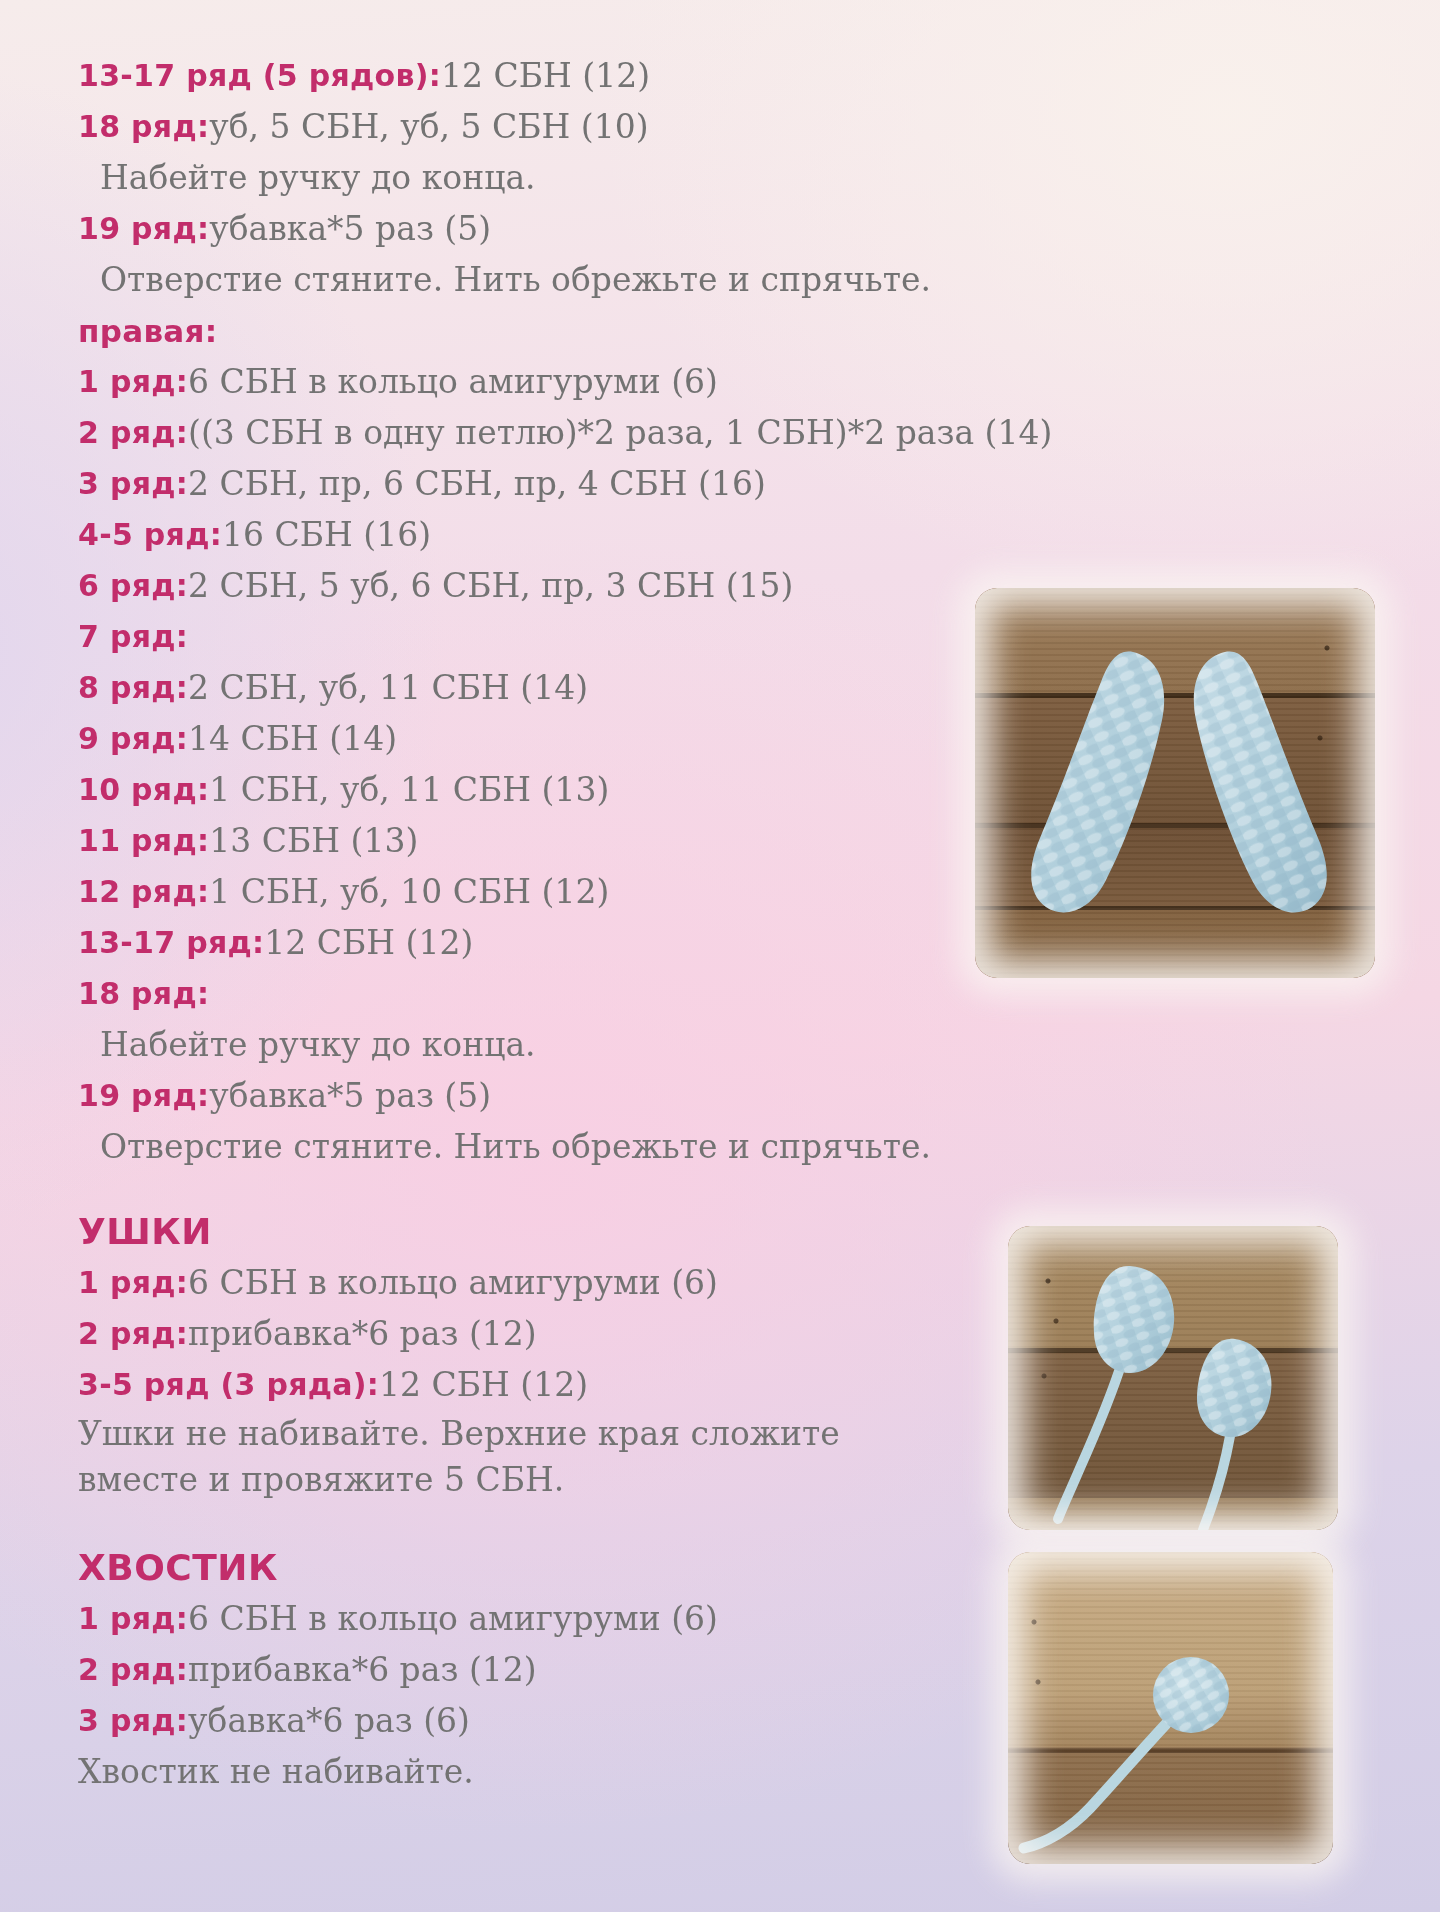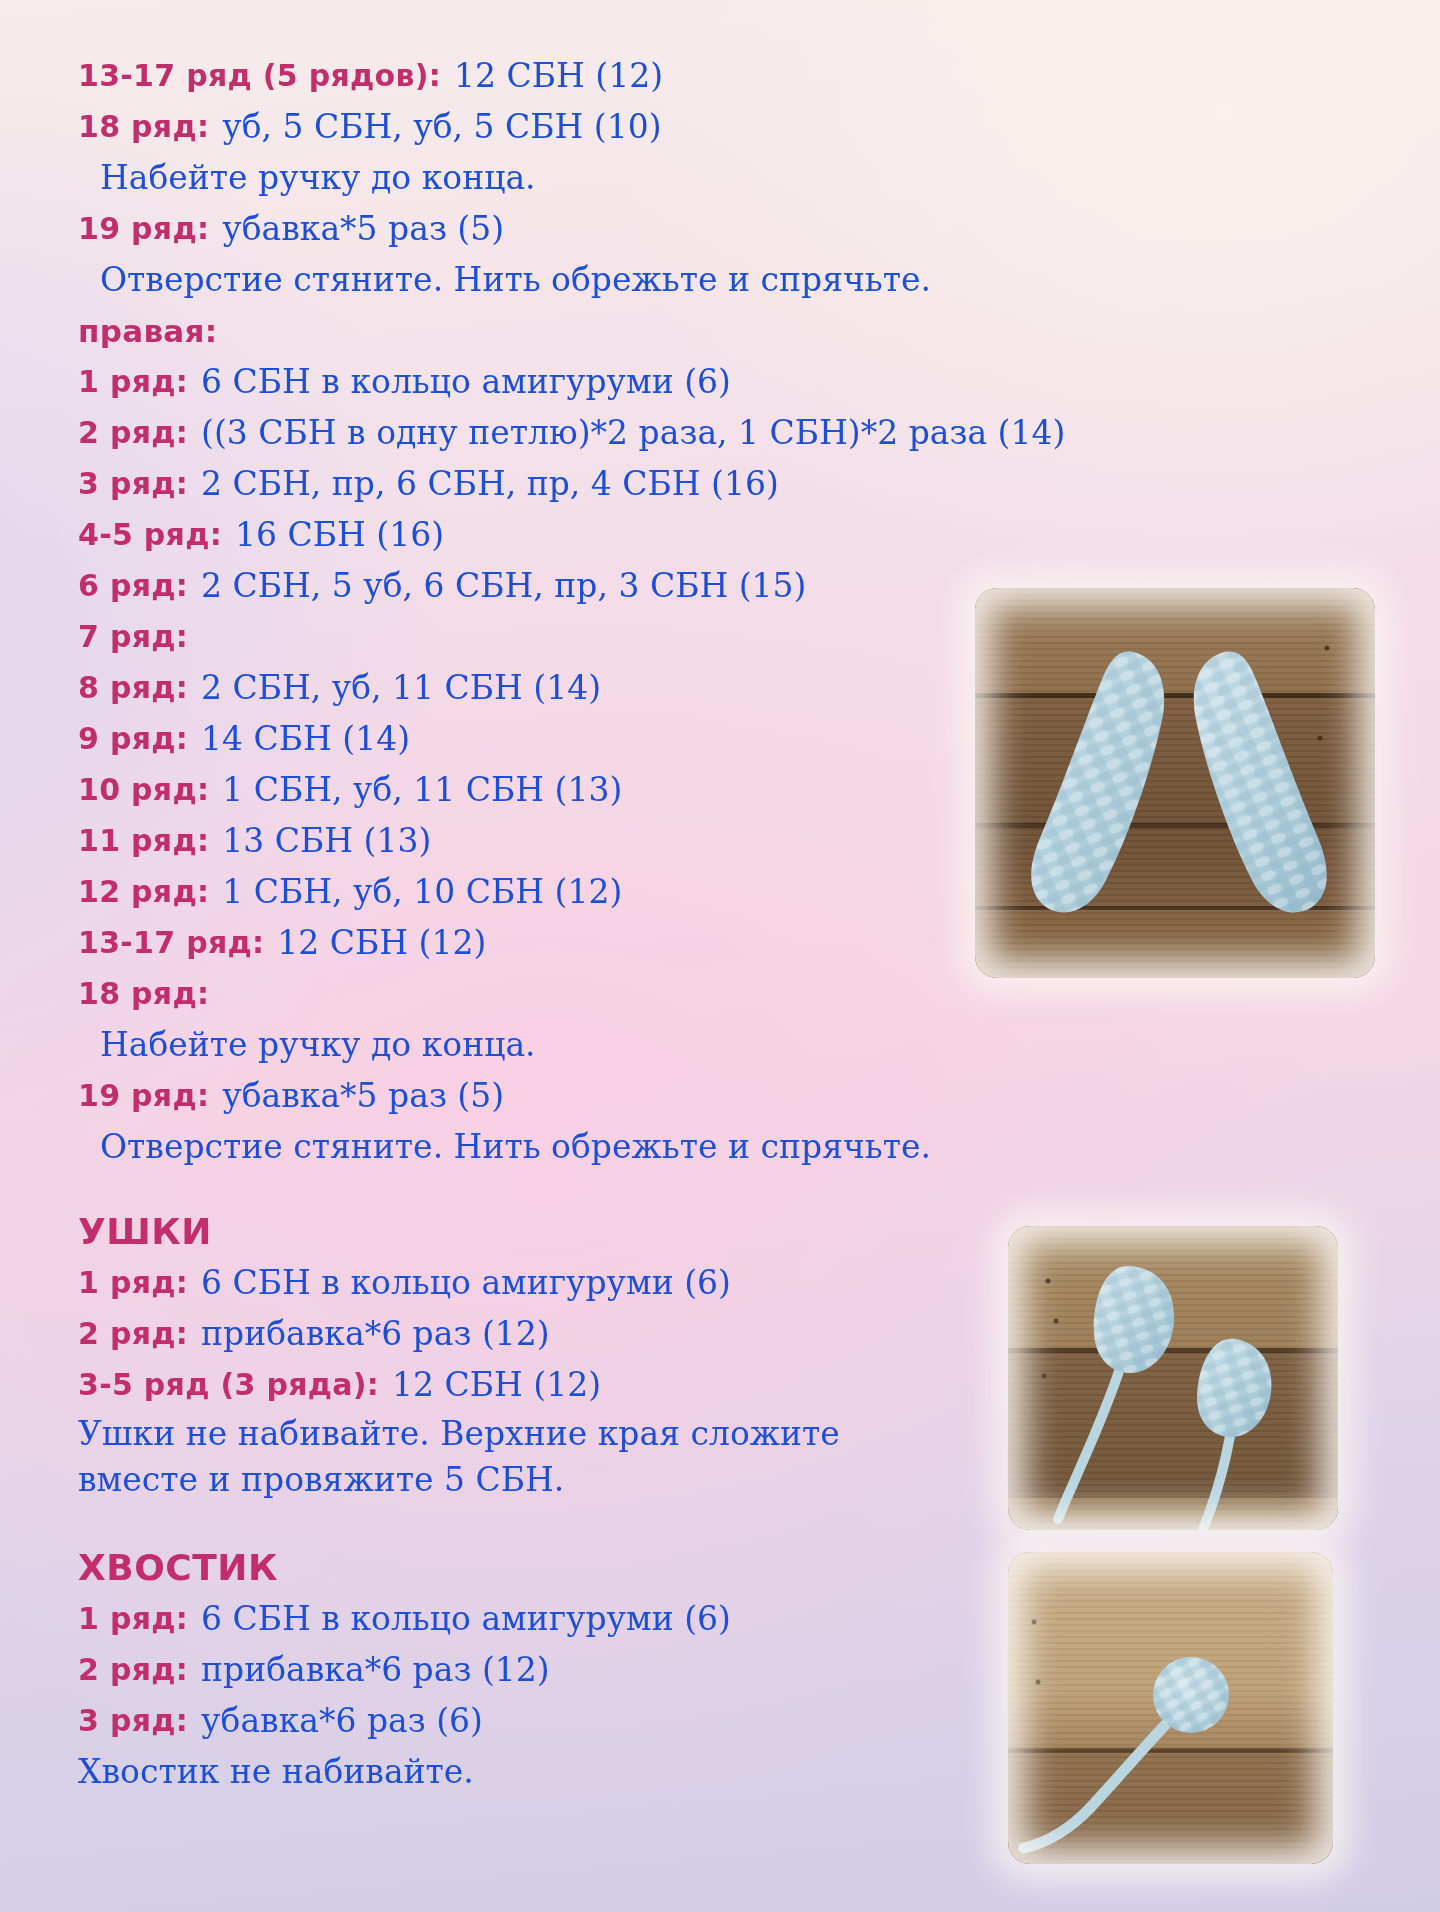--- a/index.html
+++ b/index.html
@@ -11,23 +11,23 @@
       radial-gradient(1100px 900px at 38% 62%, rgba(249,206,227,0.8), rgba(249,206,227,0) 72%),
       linear-gradient(175deg,#f6eceb 0%,#f3dde9 32%,#f5d7e4 55%,#ddd3e9 78%,#d2cde6 100%);
     font-family:"DejaVu Serif",serif;
   }
   .content{position:absolute;left:78px;top:50px;width:900px;}
   .row{height:51px;display:flex;align-items:center;white-space:nowrap;}
   .row.tight{height:46px;}
   .row.ind{padding-left:22px;}
   .lbl{
     font-family:"DejaVu Sans",sans-serif;font-weight:700;font-size:30px;
-    color:#c22d6b;margin-right:13px;letter-spacing:0.3px;
-  }
-  .txt{font-family:"DejaVu Serif",serif;font-size:33px;color:#1d4ed8;}
+    color:#c22d6b;letter-spacing:0.3px;
+  }
+  .txt{font-family:"DejaVu Serif",serif;font-size:33px;color:#737373;}
   .subhdr .lbl{font-size:31px;margin-right:4px;}
   .sechdr{
     height:51px;display:flex;align-items:center;
     font-family:"DejaVu Sans",sans-serif;font-weight:700;font-size:36px;
     color:#c22d6b;letter-spacing:0.5px;
   }
   .mt-ushki{margin-top:34px;}
   .mt-tail{margin-top:40px;}
 
   .photo{

